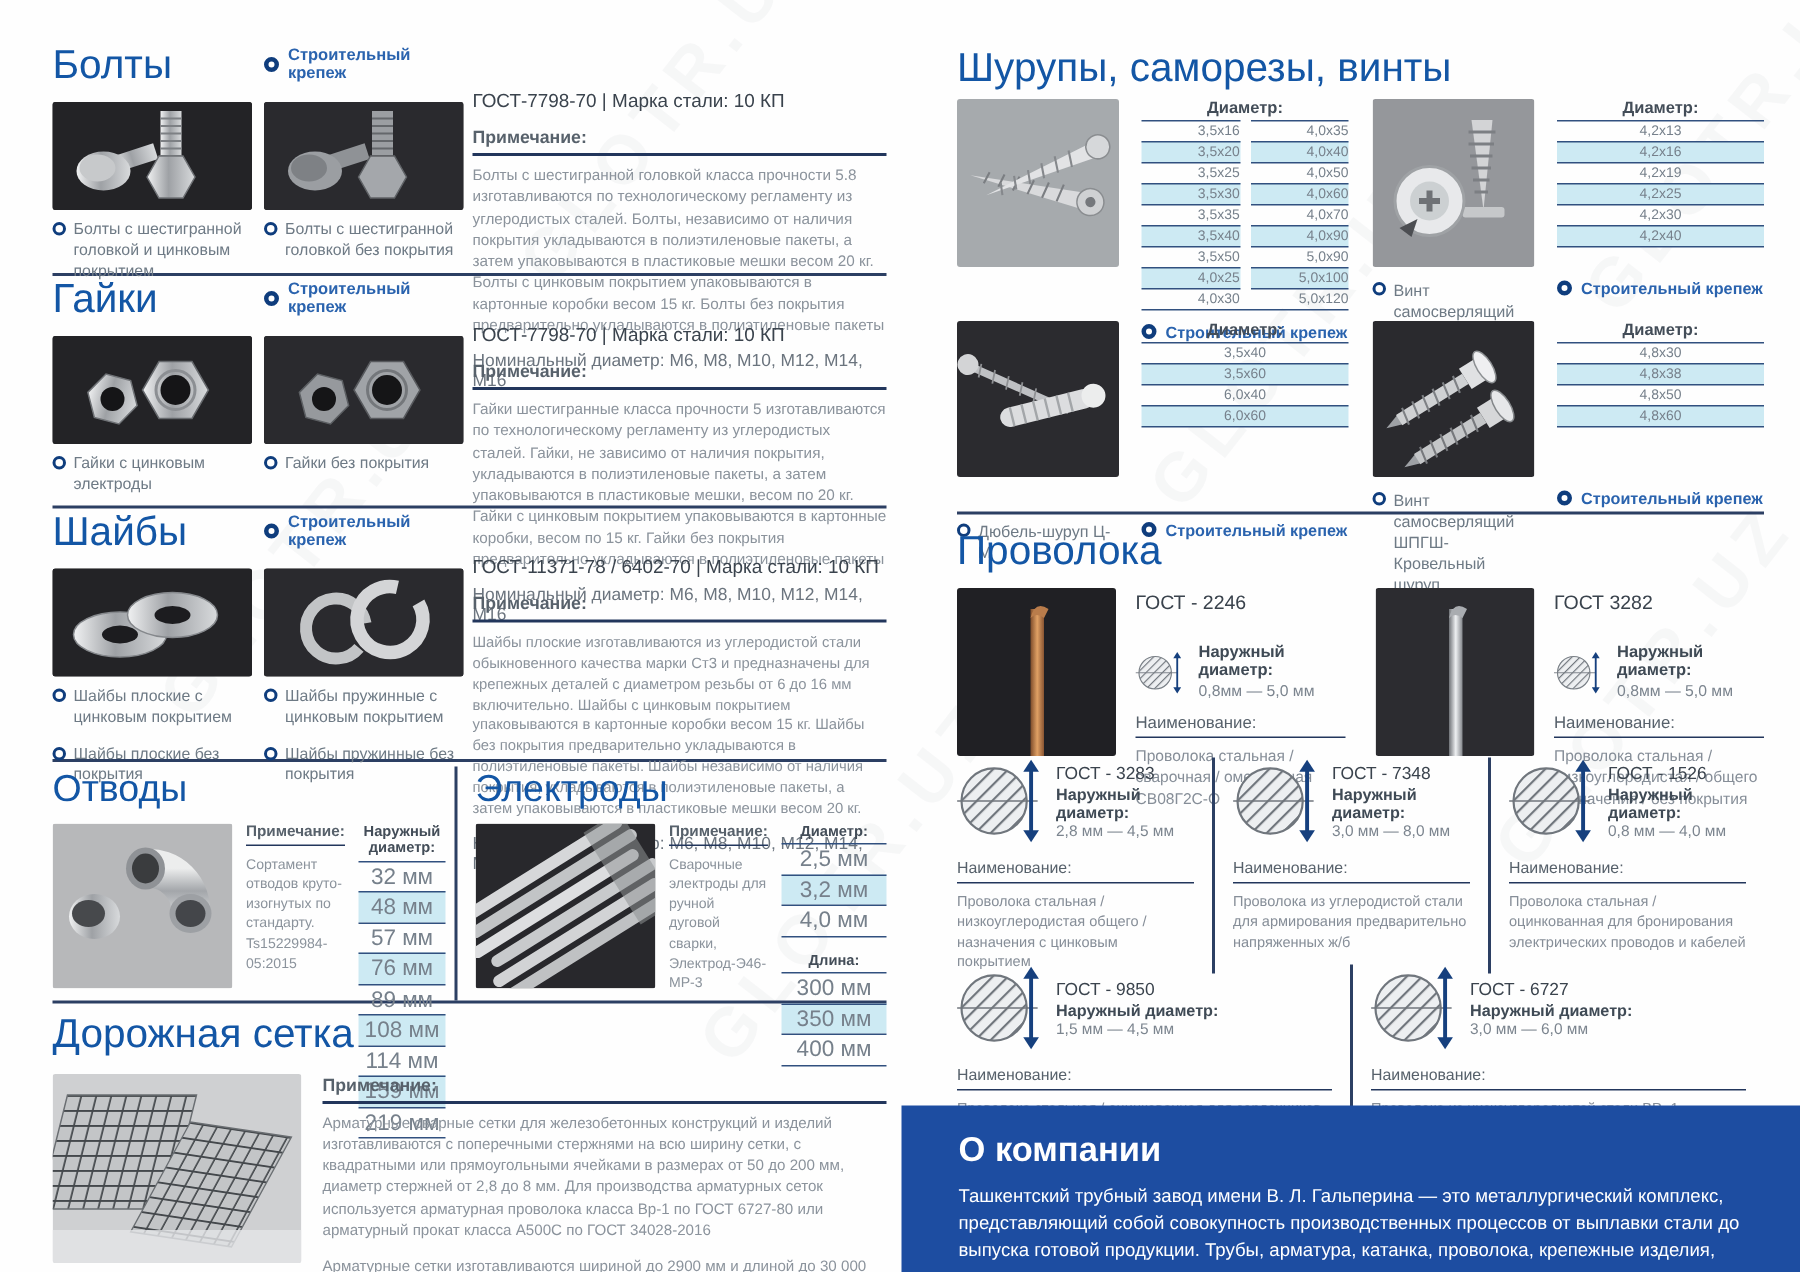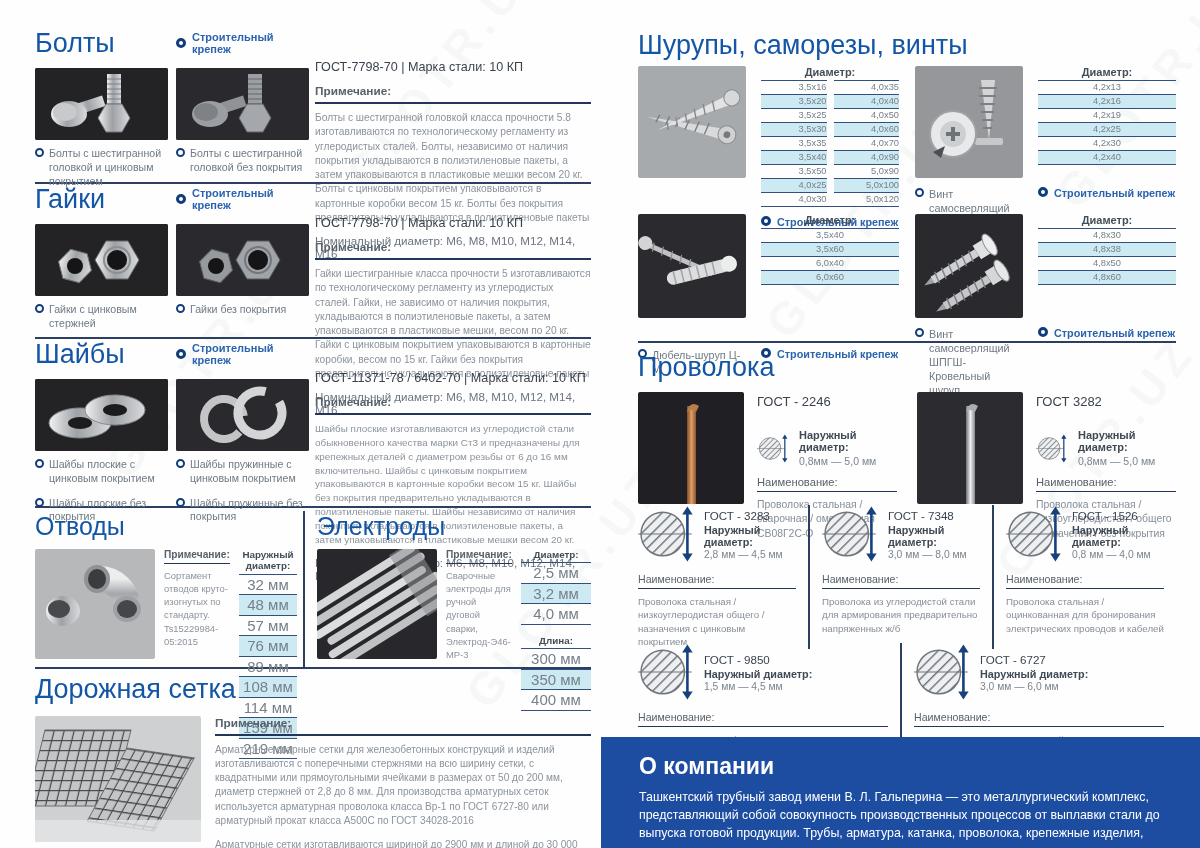--- a/index.html
+++ b/index.html
@@ -206,21 +206,21 @@
                 <polygon points="23,42 31.5,27 48.5,27 57,42 48.5,57 31.5,57" fill="url(#met)" stroke="#6f7276"></polygon>
               </g>
               <circle cx="40" cy="42" r="8" fill="#151517"></circle>
               <polygon points="60,36 71,17 93,17 104,36 93,55 71,55" fill="url(#met)" stroke="#66696d"></polygon>
               <circle cx="82" cy="36" r="13" fill="none" stroke="#8c8f93" stroke-width="2"></circle>
               <circle cx="82" cy="36" r="10" fill="#151517"></circle>
             </svg>
         </div>
         <div class="cap">
             <span class="donut"></span>
-            <span>Гайки с цинковым стержней</span>
+            <span>Гайки с цинковым электроды</span>
           </div>
       </div>
       <div class="fcol">
         <div class="tag">
             <span class="donut"></span>
             <span>Строительный крепеж</span>
           </div>
         <div class="photo">
           <svg viewBox="0 0 133 72">
               <rect width="133" height="72" fill="#2a2a2e"></rect>

